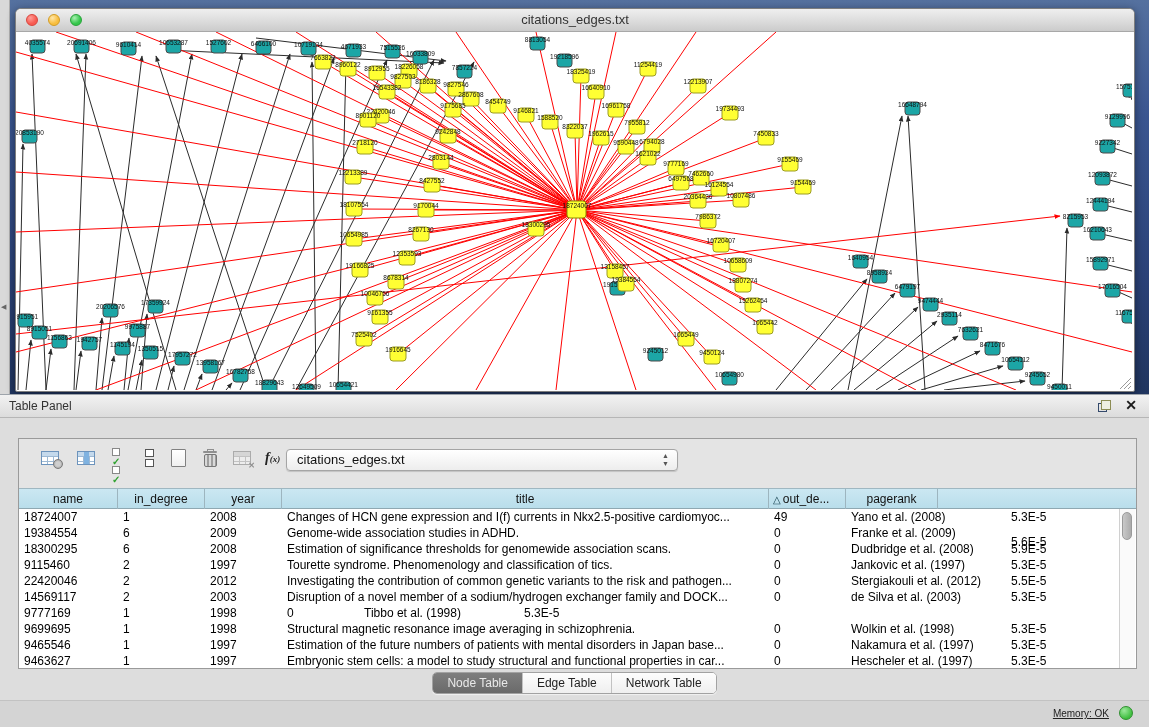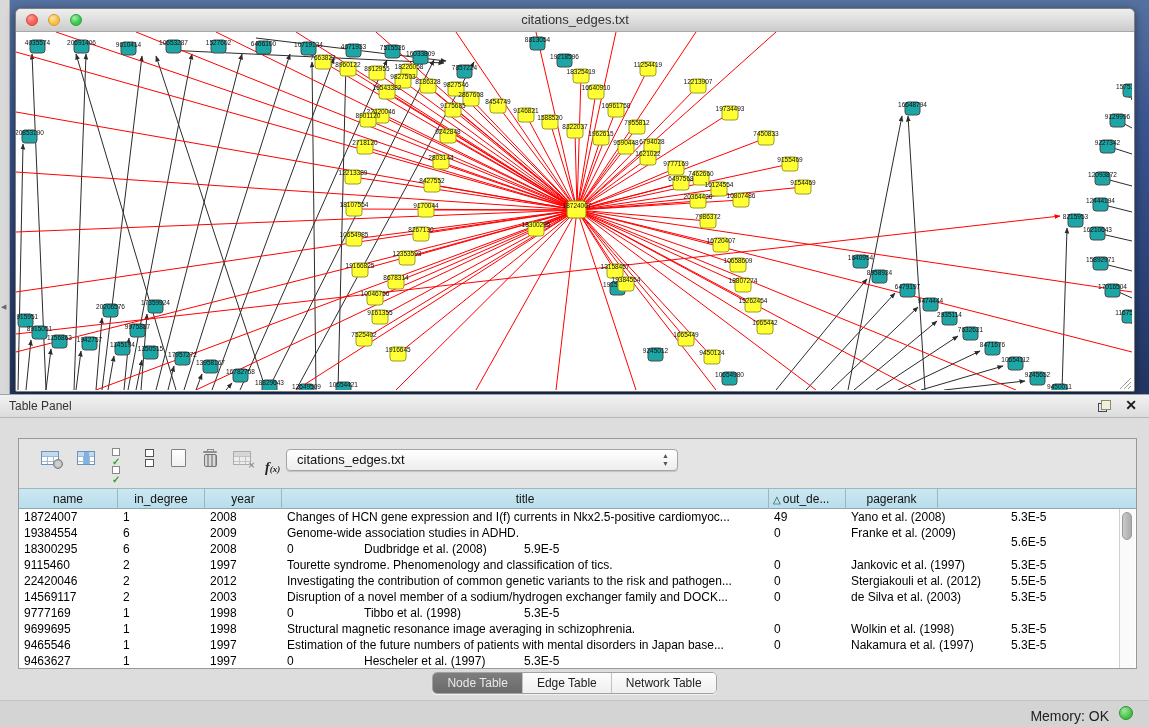--- a/index.html
+++ b/index.html
@@ -99,21 +99,21 @@
   .tabgroup{display:inline-flex;border:1px solid #A2A2A2;border-radius:5px;overflow:hidden;
             background:#FDFDFD;box-shadow:0 1px 1px rgba(255,255,255,.6);}
   .tab{height:20px;line-height:20px;font-size:12px;color:#222;padding:0 14px;cursor:pointer;
        background:linear-gradient(180deg,#FDFDFD,#EFEFEF);border-right:1px solid #C2C2C2;}
   .tab:last-child{border-right:none;}
   .tab.active{background:linear-gradient(180deg,#7E7E7E,#6A6A6A);color:#E9E9E9;}
 
   
   .statusbar{position:absolute;left:0;top:700px;width:1149px;height:27px;background:#D4D4D4;
              border-top:1px solid #C2C2C2;box-sizing:border-box;}
-  .mem-label{position:absolute;right:40px;top:7px;font-size:14px;color:#222;}
+  .mem-label{position:absolute;right:40px;top:7px;font-size:10px;color:#222;text-decoration:underline;}
   .mem-dot{position:absolute;right:16px;top:5px;width:14px;height:14px;border-radius:50%;
            background:radial-gradient(circle at 35% 30%,#9BE89B,#3FBE3F 70%);border:1px solid #2E8F2E;box-sizing:border-box;}
 </style>
 </head>
 <body>
 
 <div class="net-area">
   <div class="left-strip">
     <span class="collapse">◀</span>
   </div>
@@ -565,21 +565,21 @@
         <div class="icon-trash">
             <span class="hdl"></span>
             <span class="lid"></span>
             <span class="can"></span>
           </div>
       </div>
       <div class="tb-btn" style="left:214px">
         <div class="icon-grid disabled"></div>
         <div class="x-badge">✕</div>
       </div>
-      <div class="tb-btn" style="left:246px;top:19px">
+      <div class="tb-btn" style="left:246px;top:9px">
         <span class="icon-fx">f<small>(x)</small></span>
       </div>
       <div class="dropdown">
         <span>citations_edges.txt</span>
         <span class="arrows">▲<br>▼</span>
       </div>
     </div>
 
     <div class="thead" id="thead">
         <div class="th" style="width: 99px;">name</div>
@@ -606,20 +606,21 @@
           <div class="td" style="width: 77px;">2009</div>
           <div class="td" style="width: 487px;">Genome-wide association studies in ADHD.</div>
           <div class="td" style="width: 77px;">0</div>
           <div class="td" style="width: 160px;">Franke et al. (2009)</div>
           <div class="td" style="width: 92px; margin-top: 9px;">5.6E-5</div>
         </div>
         <div class="tr">
           <div class="td" style="width: 99px;">18300295</div>
           <div class="td" style="width: 87px;">6</div>
           <div class="td" style="width: 77px;">2008</div>
+          <div class="td" style="width: 487px;">Estimation of significance thresholds for genomewide association scans.</div>
           <div class="td" style="width: 77px;">0</div>
           <div class="td" style="width: 160px;">Dudbridge et al. (2008)</div>
           <div class="td" style="width: 92px;">5.9E-5</div>
         </div>
         <div class="tr">
           <div class="td" style="width: 99px;">9115460</div>
           <div class="td" style="width: 87px;">2</div>
           <div class="td" style="width: 77px;">1997</div>
           <div class="td" style="width: 487px;">Tourette syndrome. Phenomenology and classification of tics.</div>
           <div class="td" style="width: 77px;">0</div>
@@ -667,20 +668,21 @@
           <div class="td" style="width: 77px;">1997</div>
           <div class="td" style="width: 487px;">Estimation of the future numbers of patients with mental disorders in Japan base...</div>
           <div class="td" style="width: 77px;">0</div>
           <div class="td" style="width: 160px;">Nakamura et al. (1997)</div>
           <div class="td" style="width: 92px;">5.3E-5</div>
         </div>
         <div class="tr">
           <div class="td" style="width: 99px;">9463627</div>
           <div class="td" style="width: 87px;">1</div>
           <div class="td" style="width: 77px;">1997</div>
+          <div class="td" style="width: 487px;">Embryonic stem cells: a model to study structural and functional properties in car...</div>
           <div class="td" style="width: 77px;">0</div>
           <div class="td" style="width: 160px;">Hescheler et al. (1997)</div>
           <div class="td" style="width: 92px;">5.3E-5</div>
         </div>
       </div>
     <div class="scrollbar">
       <div class="thumb"></div>
     </div>
   </div>
 

